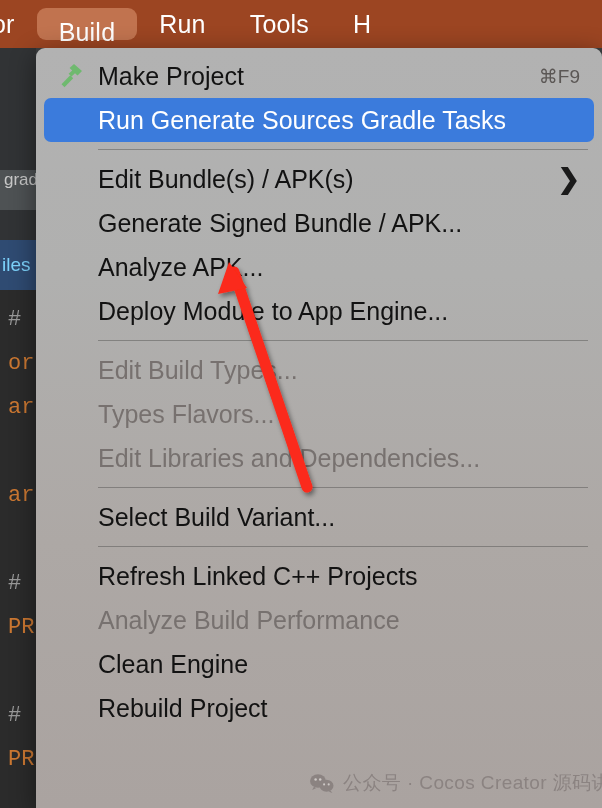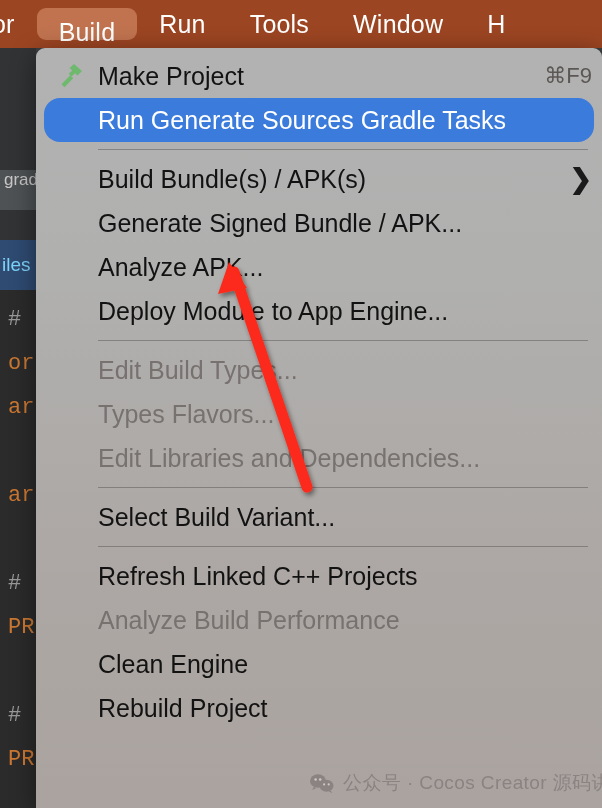--- a/index.html
+++ b/index.html
@@ -80,37 +80,37 @@
     border-top-left-radius:9px;
     border-top-right-radius:9px;
     box-shadow:0 6px 26px rgba(0,0,0,.45);
     overflow:hidden;
     padding-top:6px;
   }
   .menu-item {
     position:relative;
     height:44px;
     display:flex; align-items:center;
-    padding-left:62px; padding-right:10px;
+    padding-left:62px; padding-right:22px;
     color:#121212;
     font-size:25px;
     white-space:nowrap;
   }
   .menu-item.disabled { color:#77716f; }
   .menu-item.highlighted {
     background:#3b7bdc;
     color:#ffffff;
     margin:0 8px 0 8px;
-    border-radius:16px;
+    border-radius:7px;
     padding-left:54px;
   }
   .menu-item .label { flex:1 1 auto; }
   .menu-item .shortcut {
     color:#5b5755;
-    font-size:22px;
+    font-size:19px;
     margin-left:4px;
   }
   .menu-item .submenu-arrow {
     color:#1a1a1a;
     font-size:27px;
     font-weight:700;
     line-height:1;
     margin-left:18px;
   }
   .menu-sep {
@@ -168,39 +168,38 @@
       <div class="code-line code-comment">#</div>
       <div class="code-line code-key">PR</div>
     </div>
 </div>
 
 <div id="menubar" style="background: rgb(156, 69, 34);">
     <div class="menubar-item clipped-left">or</div>
     <div class="menubar-item active" style="background: rgb(193, 115, 79);">Build</div>
     <div class="menubar-item">Run</div>
     <div class="menubar-item">Tools</div>
-    <div class="menubar-item">Window</div>
     <div class="menubar-item">H</div>
   </div>
 
 <div id="build-menu">
     <div class="menu-item">
       <span class="icon-slot"><svg width="32" height="32" viewBox="0 0 32 32" xmlns="http://www.w3.org/2000/svg">
           <path d="M20 4 L28 11 L23.5 15.5 L21 13.2 L17.5 16.6 L14.6 13.8 L18.2 10.4 L15.6 8 Z" fill="#6fb96f"></path>
           <path d="M16.2 15.2 L19.2 18.2 L10.5 27.2 L7.5 24.2 Z" fill="#6fb96f"></path>
         </svg></span>
       <span class="label">Make Project</span>
       <span class="shortcut">⌘F9</span>
     </div>
     <div class="menu-item highlighted" style="background: rgb(59, 123, 220);">
       <span class="label">Run Generate Sources Gradle Tasks</span>
     </div>
     <div class="menu-sep"></div>
     <div class="menu-item">
-      <span class="label">Build Bundle(s) / APK(s)</span>
+      <span class="label">Edit Bundle(s) / APK(s)</span>
       <span class="submenu-arrow">❯</span>
     </div>
     <div class="menu-item">
       <span class="label">Generate Signed Bundle / APK...</span>
     </div>
     <div class="menu-item">
       <span class="label">Analyze APK...</span>
     </div>
     <div class="menu-item">
       <span class="label">Deploy Module to App Engine...</span>

